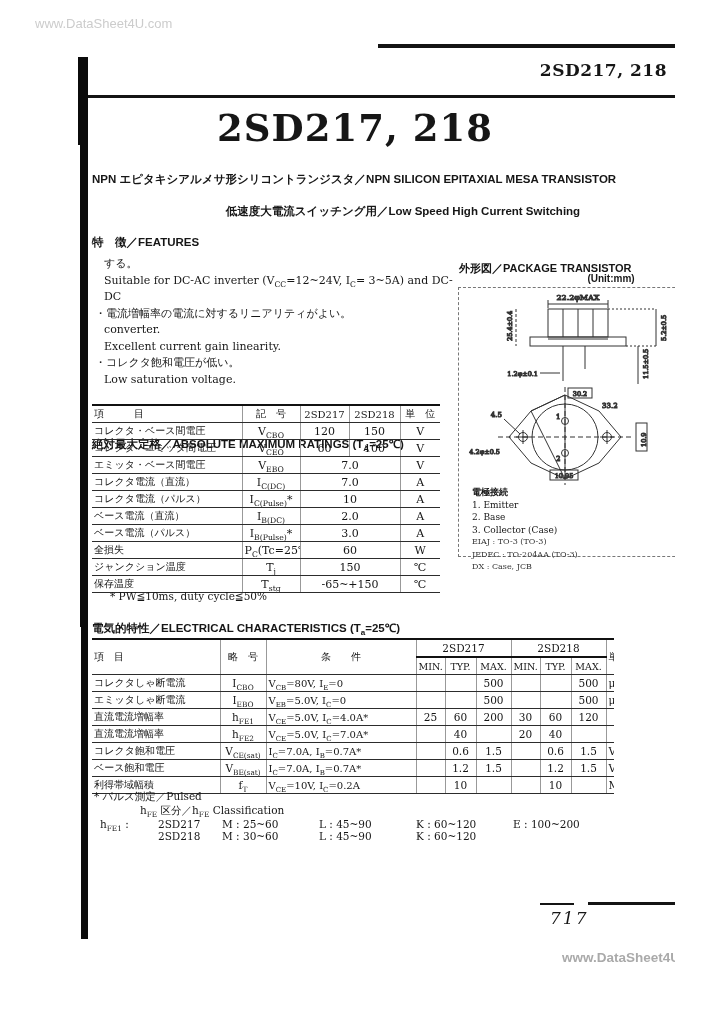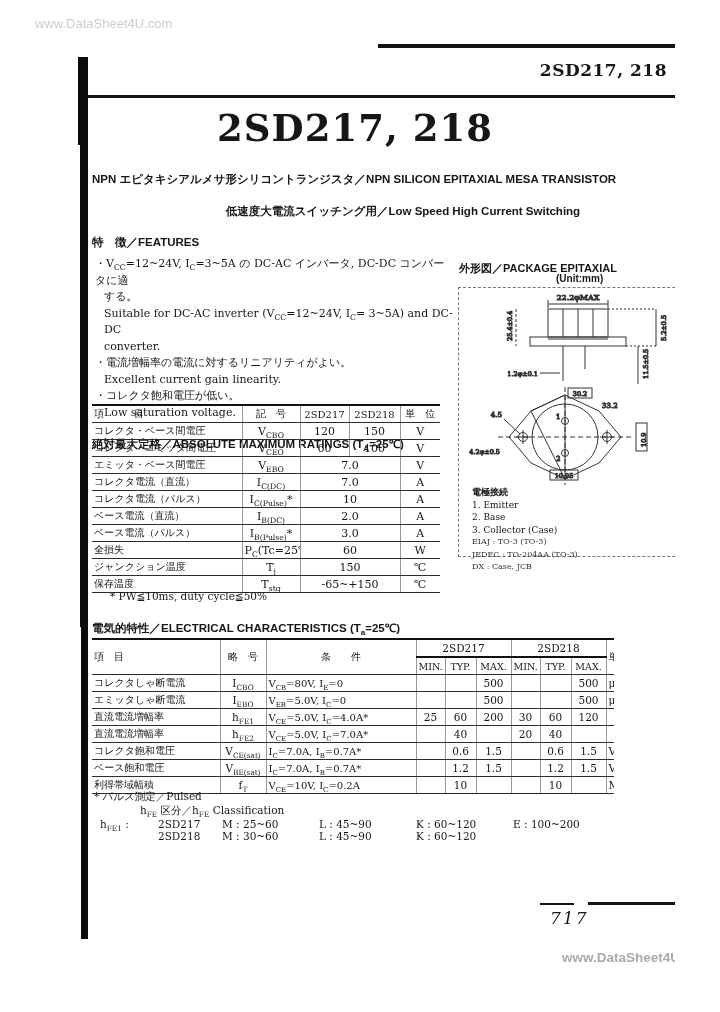--- a/index.html
+++ b/index.html
@@ -12,21 +12,21 @@
   .wm-bottom{left:562px;top:950px;font-family:"Liberation Sans",sans-serif;font-weight:bold;font-size:13.5px;color:#aaaaaa;}
   .partnum{right:8px;top:60px;font-size:17px;font-weight:bold;letter-spacing:.5px;}
   .bigtitle{left:150px;top:106px;width:410px;text-align:center;font-size:37px;font-weight:bold;letter-spacing:1px;}
   .sub{left:92px;width:622px;font-family:"Liberation Sans",sans-serif;font-weight:bold;font-size:11.5px;}
   .sechead{font-family:"Liberation Sans",sans-serif;font-weight:bold;font-size:11.5px;}
   .feat{left:95px;top:256px;width:360px;font-size:11px;line-height:16.5px;}
   .feat .ind{padding-left:9px;}
   sub{font-size:70%;line-height:0;}
   
   .pkgbox{left:458px;top:287px;width:255px;height:268px;border:1px dashed #777;}
-  .pkg-unit{left:556px;top:273px;width:150px;text-align:left;font-size:10px;font-weight:bold;font-family:"Liberation Sans",sans-serif;}
+  .pkg-unit{left:536px;top:273px;width:150px;text-align:center;font-size:10px;font-weight:bold;font-family:"Liberation Sans",sans-serif;}
   .electrode{left:472px;top:486px;font-size:9px;line-height:12.5px;}
   .electrode .std{font-size:8px;color:#333;}
   svg text{font-family:"DejaVu Serif",serif;fill:#222;}
   
   table{border-collapse:collapse;table-layout:fixed;}
   .dtable td,.dtable th{border-top:1px solid #2c2c2c;border-bottom:1px solid #2c2c2c;
       border-left:1px solid #999;border-right:1px solid #999;
       padding:0 2px;height:16px;font-weight:normal;overflow:hidden;white-space:nowrap;}
   .dtable tr > *:first-child{border-left:none;text-align:left;}
   .dtable tr > *:last-child{border-right:none;}
@@ -60,31 +60,30 @@
   <div class="abs rule" style="left:378px;top:44px;width:336px;height:4px;"></div>
   <div class="abs partnum">2SD217, 218</div>
   <div class="abs rule" style="left:88px;top:95px;width:626px;height:3px;"></div>
 
   <div class="abs bigtitle">2SD217, 218</div>
   <div class="abs sub" style="top:172px;">NPN エピタキシアルメサ形シリコントランジスタ／NPN SILICON EPITAXIAL MESA TRANSISTOR</div>
   <div class="abs sub" style="top:204px;text-align:center;">低速度大電流スイッチング用／Low Speed High Current Switching</div>
 
   <div class="abs sechead" style="left:92px;top:235px;">特　徴／FEATURES</div>
   <div class="abs feat" id="features">
-      <div class="feat-line">・V<sub>CC</sub>=12~24V, I<sub>C</sub>=3~5A の DC-AC インバータ, DC-DC コンバータに適</div>
       <div class="feat-line ind">する。</div>
       <div class="feat-line ind">Suitable for DC-AC inverter (V<sub>CC</sub>=12~24V, I<sub>C</sub>= 3~5A) and DC-DC</div>
+      <div class="feat-line">・電流増幅率の電流に対するリニアリティがよい。</div>
       <div class="feat-line ind">converter.</div>
-      <div class="feat-line">・電流増幅率の電流に対するリニアリティがよい。</div>
       <div class="feat-line ind">Excellent current gain linearity.</div>
       <div class="feat-line">・コレクタ飽和電圧が低い。</div>
       <div class="feat-line ind">Low saturation voltage.</div>
     </div>
 
-  <div class="abs sechead" style="left:459px;top:261px;font-size:11px;">外形図／PACKAGE EPITAXIAL</div>
+  <div class="abs sechead" style="left:459px;top:261px;font-size:11px;">外形図／PACKAGE TRANSISTOR</div>
   <div class="abs pkg-unit">(Unit:mm)</div>
   <div class="abs pkgbox"></div>
 
   <svg class="abs" style="left:460px;top:289px;" width="251" height="196" viewBox="0 0 251 196">
     <g stroke="#333" fill="none" stroke-width="1">
       <text x="118" y="11" font-size="8" text-anchor="middle">22.2φMAX</text>
       <line x1="88" y1="15" x2="148" y2="15"></line>
         <line x1="88" y1="11" x2="88" y2="19"></line>
         <line x1="148" y1="11" x2="148" y2="19"></line>
       <rect x="88" y="20" width="60" height="28"></rect>

